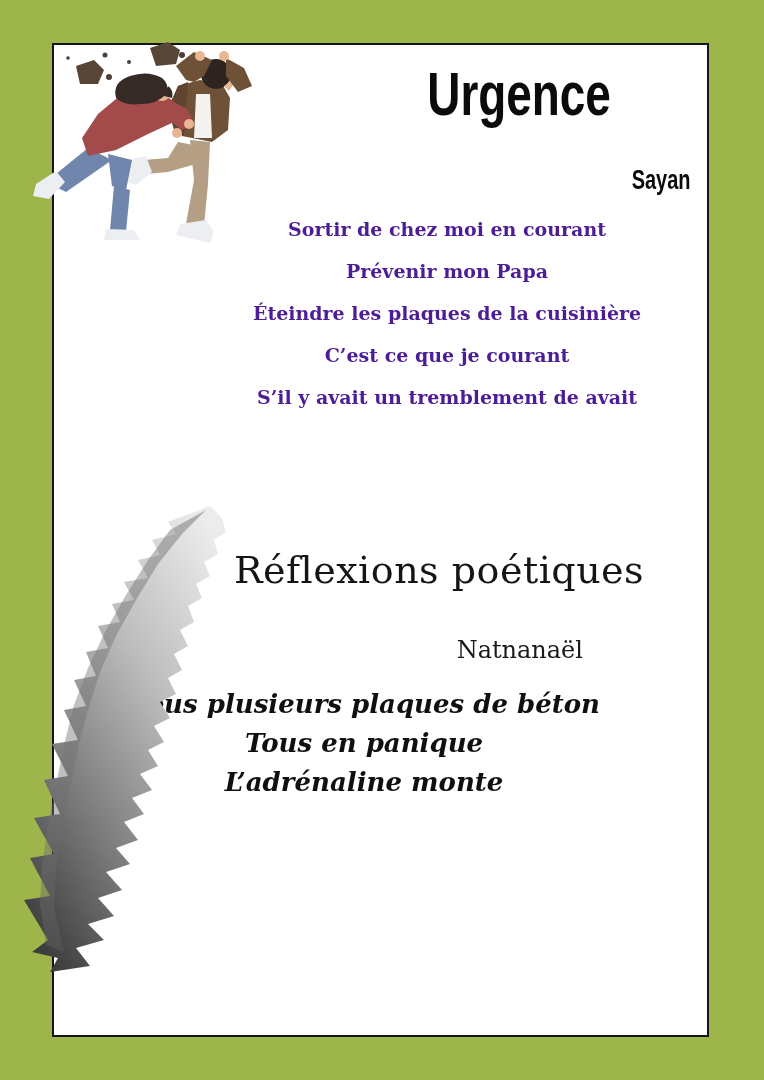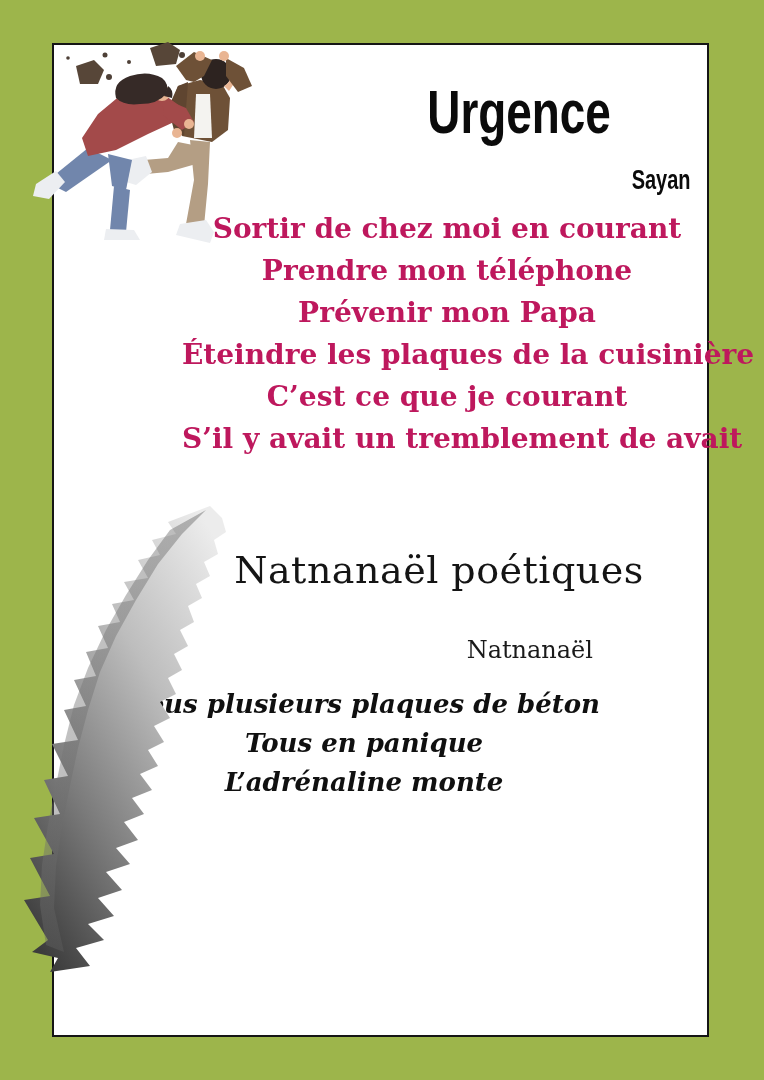--- a/index.html
+++ b/index.html
@@ -5,37 +5,37 @@
   html,body{margin:0;padding:0;}
   body{width:764px;height:1080px;position:relative;overflow:hidden;
        font-family:"DejaVu Serif", serif;}
   .canvas{position:absolute;inset:0;width:764px;height:1080px;}
   .bg{position:absolute;inset:0;z-index:0;}
   .paper{position:absolute;left:52px;top:43px;width:653px;height:990px;
          background:#ffffff;border:2px solid #151515;z-index:1;}
   .paper-inner{position:relative;width:100%;height:100%;}
 
   
-  .title1{position:absolute;top:36px;left:275px;width:380px;text-align:center;
+  .title1{position:absolute;top:18px;left:275px;width:380px;text-align:center;
           font-family:"Liberation Sans", sans-serif;font-weight:700;
           font-size:62px;line-height:62px;color:#0b0b0b;white-space:nowrap;}
   .condensed{display:inline-block;transform:scaleX(.74);transform-origin:center;}
   .author1{position:absolute;top:120px;right:16px;text-align:left;
            font-family:"Liberation Sans", sans-serif;font-weight:700;
            font-size:27px;color:#0b0b0b;white-space:nowrap;}
   .condensed-r{display:inline-block;transform:scaleX(.74);transform-origin:right center;}
   .poem1{position:absolute;top:163px;left:128px;width:530px;text-align:center;
-         font-size:28px;font-weight:700;line-height:42px;color:#be185d;
+         font-size:19px;font-weight:700;line-height:42px;color:#4c1d95;
          white-space:nowrap;}
 
   
   .title2{position:absolute;top:503px;left:95px;width:580px;text-align:center;
           font-size:38px;font-weight:400;letter-spacing:.5px;color:#151515;
           white-space:nowrap;}
-  .author2{position:absolute;top:591px;right:114px;text-align:right;
+  .author2{position:absolute;top:591px;right:124px;text-align:right;
            font-size:24px;color:#1a1a1a;white-space:nowrap;}
   .poem2{position:absolute;top:640px;left:0px;width:620px;text-align:center;
          font-size:26px;font-weight:700;font-style:italic;line-height:39px;
          color:#101010;white-space:nowrap;}
 
   .art-people{position:absolute;left:28px;top:36px;width:232px;height:216px;z-index:2;}
   .art-crack{position:absolute;left:20px;top:500px;width:240px;height:475px;z-index:2;}
   svg{display:block;width:100%;height:100%;}
 </style>
 </head>
@@ -50,28 +50,27 @@
       <div class="title1">
         <span class="condensed">Urgence</span>
       </div>
 
       <div class="author1">
         <span class="condensed-r">Sayan</span>
       </div>
 
       <div class="poem1">
         <div>Sortir de chez moi en courant</div>
-        <div>Prendre mon téléphone</div>
         <div>Prévenir mon Papa</div>
         <div>Éteindre les plaques de la cuisinière</div>
         <div>C’est ce que je courant</div>
         <div>S’il y avait un tremblement de avait</div>
       </div>
 
-      <div class="title2">Natnanaël poétiques</div>
+      <div class="title2">Réflexions poétiques</div>
 
       <div class="author2">Natnanaël</div>
 
       <div class="poem2">
         <div>Sous plusieurs plaques de béton</div>
         <div>Tous en panique</div>
         <div>L’adrénaline monte</div>
       </div>
 
     </div>

